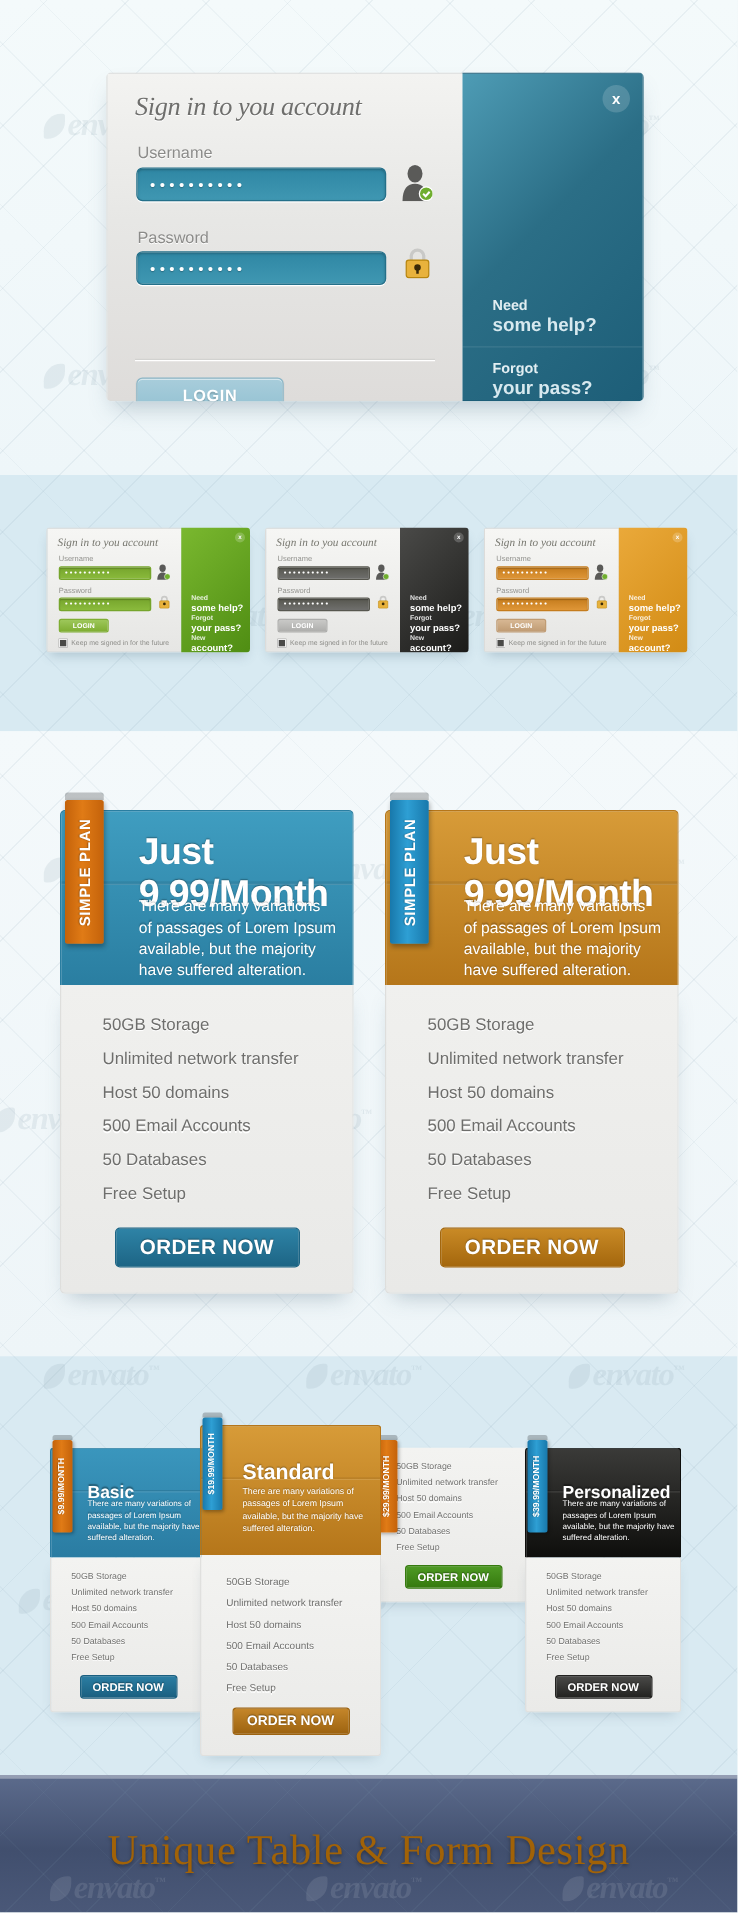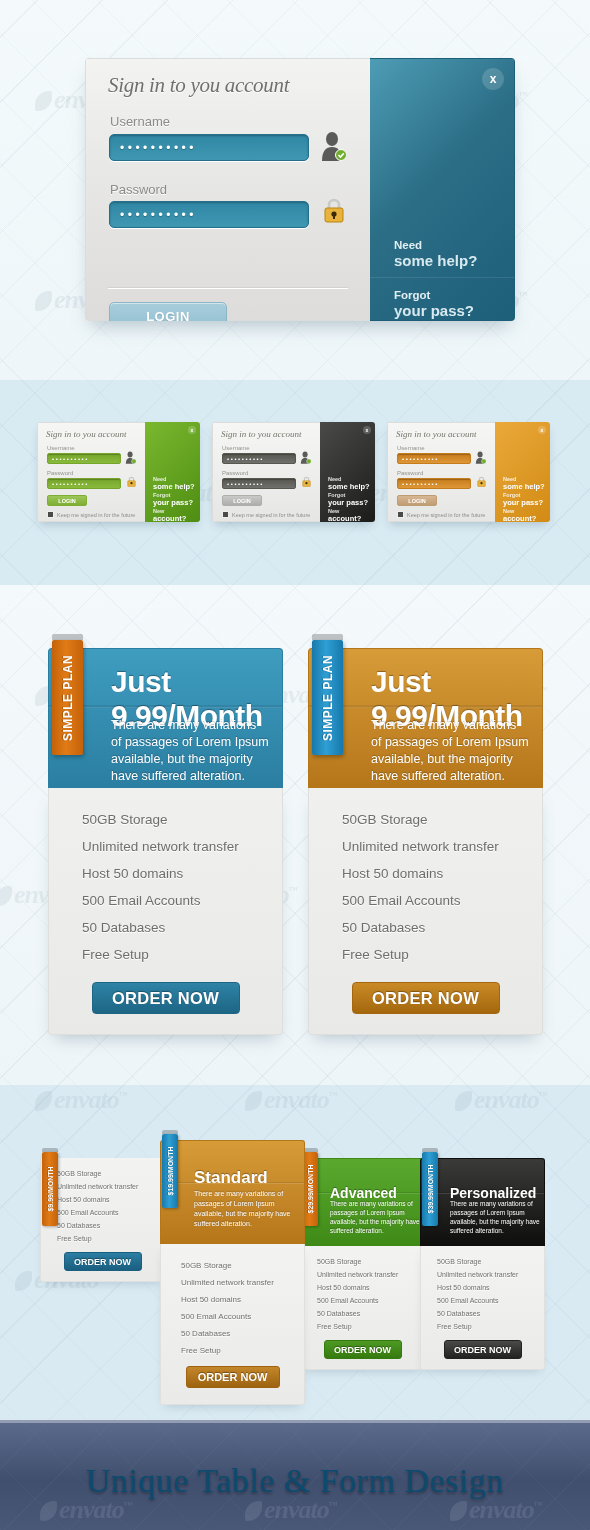--- a/index.html
+++ b/index.html
@@ -202,21 +202,21 @@
   .scol.featured .sname{font-size:17px;top:12px;left:33px;}
   .scol.featured .sdesc{top:48px;left:33px;width:100px;font-size:7px;line-height:10px;}
   .scol.featured .sheadsep{top:41px;}
   .scol.featured .sbody{padding:13px 0 16px 0;}
   .scol.featured .sfeat{font-size:8px;padding:4px 0 4px 20px;}
   .scol.featured .sorder{width:92px;height:20px;font-size:11px;}
 
   
   .foot-title{
     position:absolute;left:0;top:1462px;width:590px;text-align:center;
-    font-family:"Liberation Serif",serif;font-size:34px;color:#0c4a6e;letter-spacing:.5px;
+    font-family:"Liberation Serif",serif;font-size:34px;color:#a16207;letter-spacing:.5px;
     text-shadow:0 2px 3px rgba(0,0,0,.35);
   }
 </style>
 </head>
 <body>
 
 <div class="page">
 
   <div class="band band-1"></div>
   <div class="band band-2"></div>
@@ -467,20 +467,25 @@
           <div class="order" style="background:linear-gradient(#c98a26,#a4670d);border:1px solid #a4670d">ORDER NOW</div>
         </div>
       </div>
     </div>
 
   <div id="small-cols">
       <div class="scol" style="left: 40px; top: 1158px;">
         <div class="sribbon" style="background:linear-gradient(90deg,#c4620a,#e07b16 45%,#c4620a)">
           <span>$9.99/MONTH</span>
         </div>
+        <div class="shead" style="background:linear-gradient(#3a96bd,#2a7ca2);border:1px solid #2a7ca2;border-bottom:none">
+          <div class="sheadsep"></div>
+          <div class="sname">Basic</div>
+          <div class="sdesc">There are many variations of passages of Lorem Ipsum available, but the majority have suffered alteration.</div>
+        </div>
         <div class="sbody">
           <div class="sfeat">50GB Storage</div>
           <div class="sfeat">Unlimited network transfer</div>
           <div class="sfeat">Host 50 domains</div>
           <div class="sfeat">500 Email Accounts</div>
           <div class="sfeat">50 Databases</div>
           <div class="sfeat">Free Setup</div>
           <div class="sorder" style="background:linear-gradient(#2b7ea3,#1a5f80);border:1px solid #1a5f80">ORDER NOW</div>
         </div>
       </div>
@@ -500,25 +505,20 @@
           <div class="sfeat">500 Email Accounts</div>
           <div class="sfeat">50 Databases</div>
           <div class="sfeat">Free Setup</div>
           <div class="sorder" style="background:linear-gradient(#c4862a,#9d6310);border:1px solid #9d6310">ORDER NOW</div>
         </div>
       </div>
       <div class="scol" style="left: 300px; top: 1158px;">
         <div class="sribbon" style="background:linear-gradient(90deg,#c4620a,#e07b16 45%,#c4620a)">
           <span>$29.99/MONTH</span>
         </div>
-        <div class="shead" style="background:linear-gradient(#5aa92e,#3f8a17);border:1px solid #3f8a17;border-bottom:none">
-          <div class="sheadsep"></div>
-          <div class="sname">Advanced</div>
-          <div class="sdesc">There are many variations of passages of Lorem Ipsum available, but the majority have suffered alteration.</div>
-        </div>
         <div class="sbody">
           <div class="sfeat">50GB Storage</div>
           <div class="sfeat">Unlimited network transfer</div>
           <div class="sfeat">Host 50 domains</div>
           <div class="sfeat">500 Email Accounts</div>
           <div class="sfeat">50 Databases</div>
           <div class="sfeat">Free Setup</div>
           <div class="sorder" style="background:linear-gradient(#4e9a24,#357a0e);border:1px solid #357a0e">ORDER NOW</div>
         </div>
       </div>

